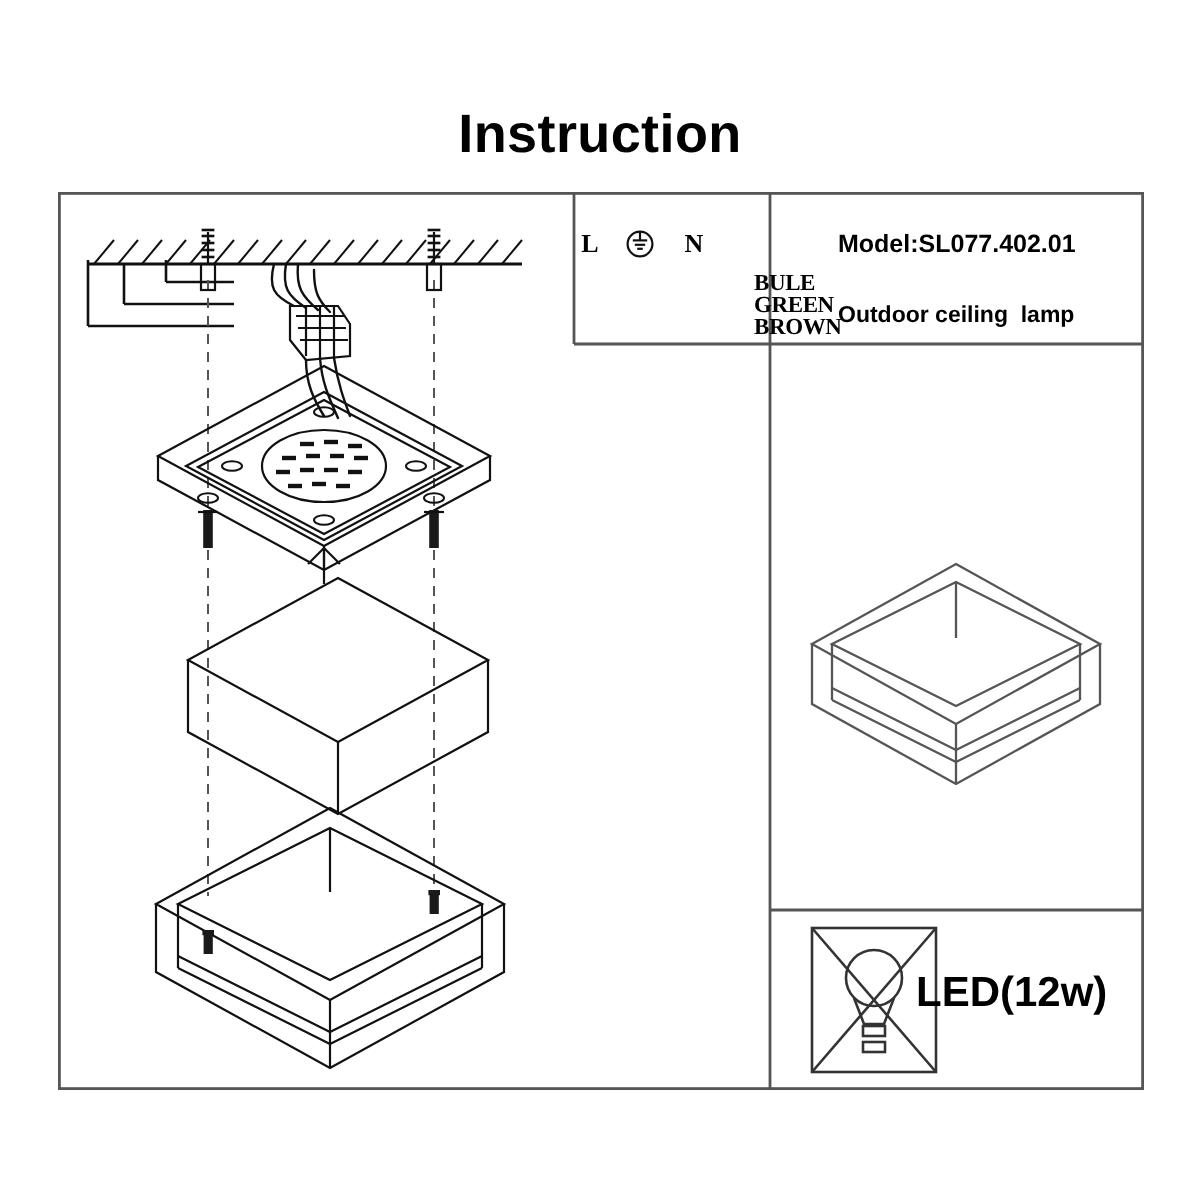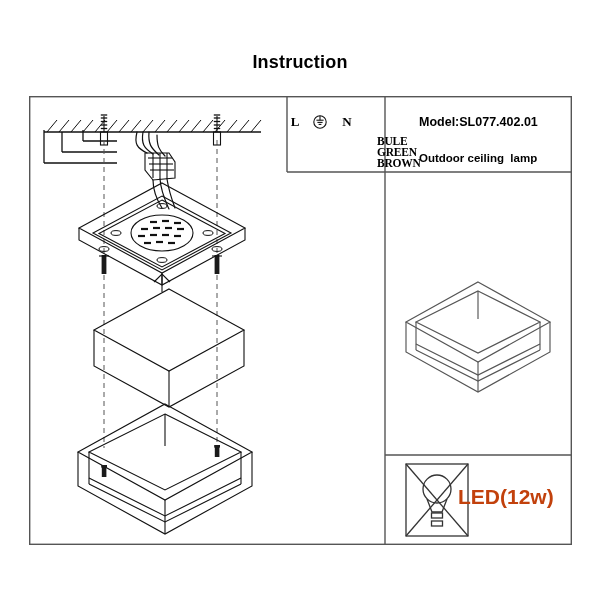--- a/index.html
+++ b/index.html
@@ -20,21 +20,21 @@
     width: 600px;
     height: 600px;
   }
   .page-title {
     position: absolute;
     left: 0;
     top: 52px;
     width: 600px;
     text-align: center;
     font-family: "Liberation Sans", sans-serif;
-    font-size: 18px;
+    font-size: 27px;
     font-weight: bold;
     color: #000000;
     letter-spacing: 0.2px;
   }
   #sheet {
     position: absolute;
     left: 29px;
     top: 96px;
     width: 543px;
     height: 449px;
@@ -62,21 +62,21 @@
     white-space: pre;
     margin-top: 16px;
   }
   .txt-led {
     position: absolute;
     left: 458px;
     top: 485px;
     font-family: "Liberation Sans", sans-serif;
     font-size: 21px;
     font-weight: bold;
-    color: #c2410c;
+    color: #000000;
     white-space: pre;
   }
   .wire-term {
     font-family: "Liberation Serif", serif;
     font-size: 13px;
     font-weight: bold;
     fill: #000;
   }
   .wire-lbl {
     font-family: "Liberation Serif", serif;

